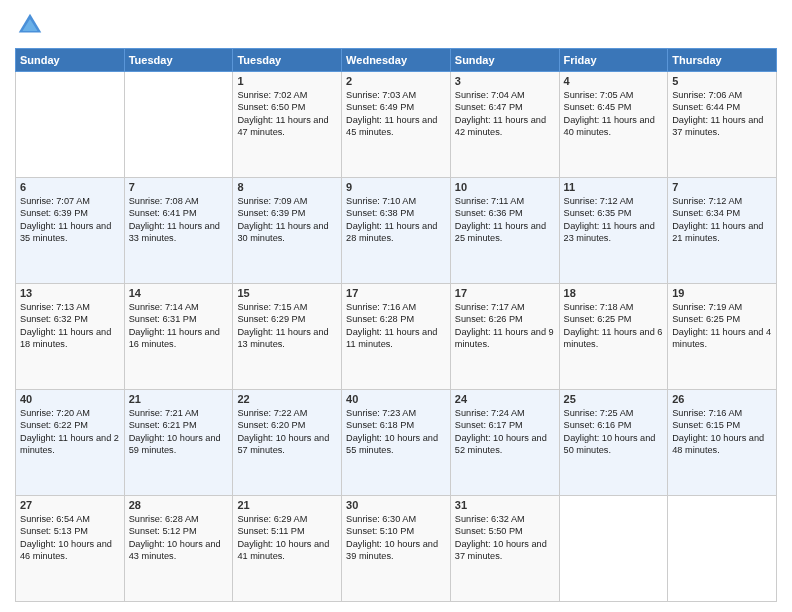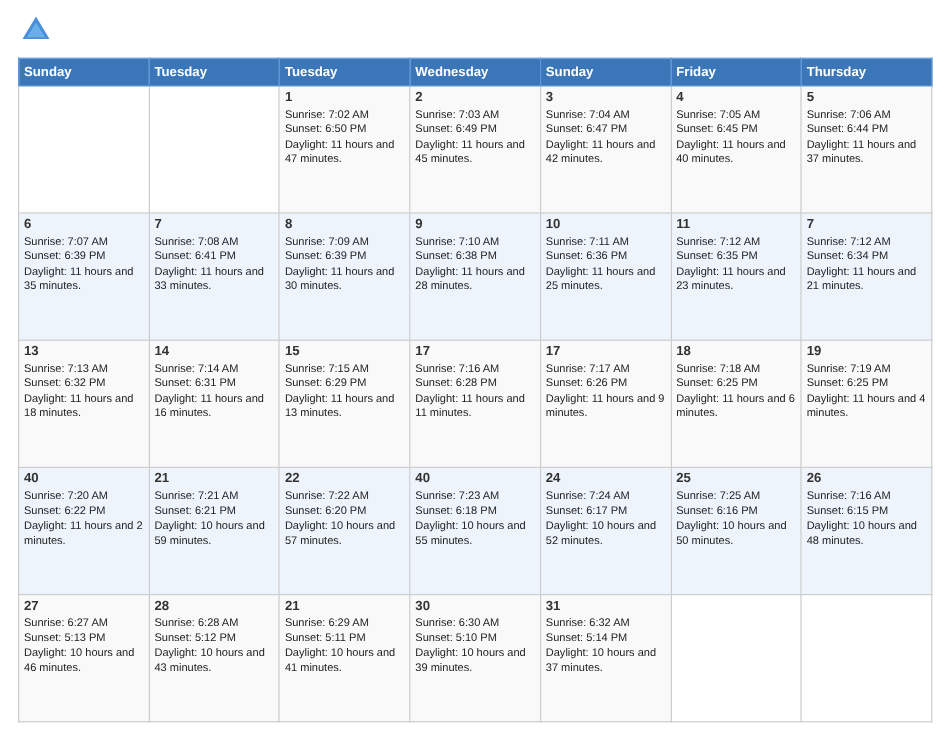--- a/index.html
+++ b/index.html
@@ -301,21 +301,21 @@
           <td>
             <span class="day-num">26</span>
             <div class="cell-text">Sunrise: 7:16 AM
 Sunset: 6:15 PM
 Daylight: 10 hours and 48 minutes.</div>
           </td>
         </tr>
         <tr>
           <td>
             <span class="day-num">27</span>
-            <div class="cell-text">Sunrise: 6:27 AM
+            <div class="cell-text">Sunrise: 6:54 AM
 Sunset: 5:13 PM
 Daylight: 10 hours and 46 minutes.</div>
           </td>
           <td>
             <span class="day-num">28</span>
             <div class="cell-text">Sunrise: 6:28 AM
 Sunset: 5:12 PM
 Daylight: 10 hours and 43 minutes.</div>
           </td>
           <td>
@@ -326,21 +326,21 @@
           </td>
           <td>
             <span class="day-num">30</span>
             <div class="cell-text">Sunrise: 6:30 AM
 Sunset: 5:10 PM
 Daylight: 10 hours and 39 minutes.</div>
           </td>
           <td>
             <span class="day-num">31</span>
             <div class="cell-text">Sunrise: 6:32 AM
-Sunset: 5:14 PM
+Sunset: 5:50 PM
 Daylight: 10 hours and 37 minutes.</div>
           </td>
           <td class="empty-cell"></td>
           <td class="empty-cell"></td>
         </tr>
       </tbody>
   </table>
 </div>
 
 </body></html>

